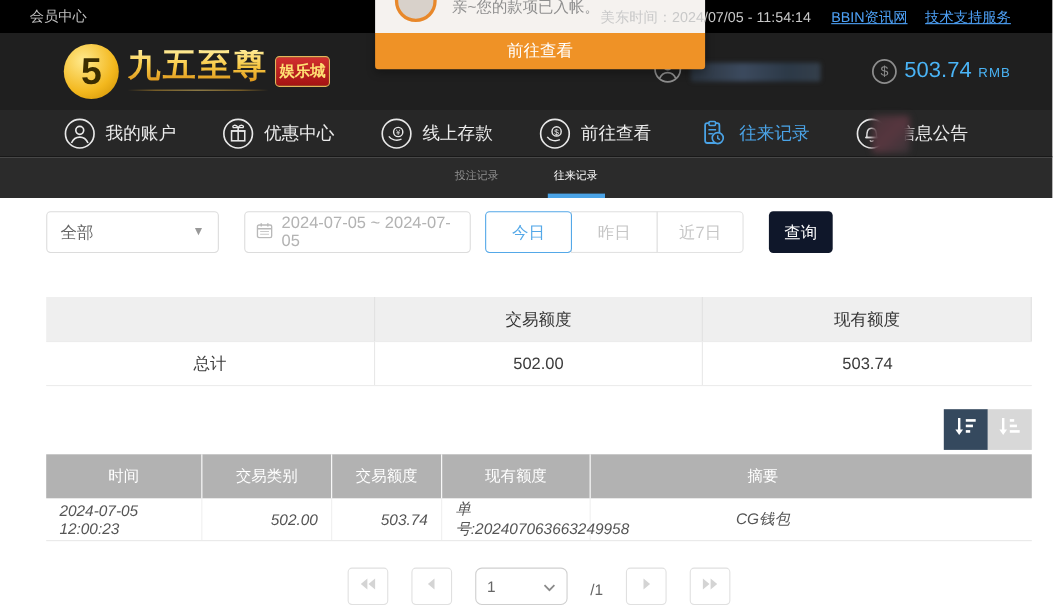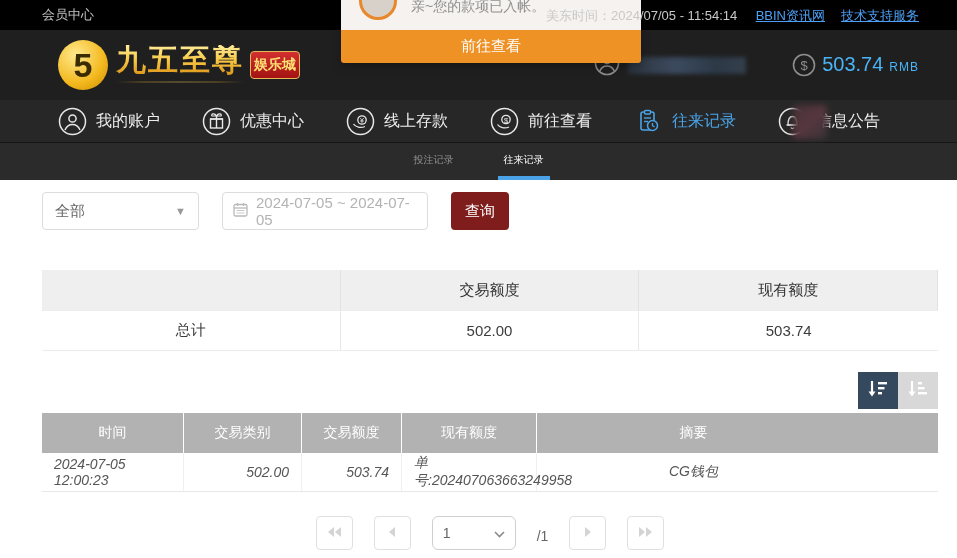--- a/index.html
+++ b/index.html
@@ -1,20 +1,20 @@
 <!DOCTYPE html>
 <html><head>
 <meta charset="utf-8">
 <style>
   * { margin:0; padding:0; box-sizing:border-box; }
   body { font-family:"Liberation Sans","DejaVu Sans",sans-serif; background:#fff; }
   .page { position:relative; width:957px; height:558px; overflow:hidden; background:#fff; }
 
   
-  .topbar { position:relative; height:30px; background:#000; display:flex; align-items:center; padding:0 42px; z-index:5; }
+  .topbar { position:relative; height:30px; background:#000; display:flex; align-items:center; padding:0 27px; z-index:5; }
   .topbar-title { color:#c2c2c2; font-size:13px; }
   .topbar-links { position:absolute; right:38px; top:7px; display:flex; gap:16px; z-index:40; }
   .topbar-links a { color:#4da0f5; font-size:13px; text-decoration:underline; cursor:pointer; }
   .time-label { position:absolute; left:546px; top:7px; color:#c9c9c9; font-size:13px; z-index:40; white-space:nowrap; }
 
   
   .popup { position:absolute; left:341px; top:-34px; width:300px; z-index:30; box-shadow:0 3px 8px rgba(0,0,0,.3); border-radius:3px; }
   .popup-body { background:#f5f2ef; height:64px; display:flex; align-items:flex-end; border-radius:3px 3px 0 0; padding-bottom:6px; }
   .popup-icon { width:38px; height:38px; border-radius:50%; border:3px solid #e8882a; background:#d8d1ca; margin:0 0 4px 18px; flex:none; }
   .popup-msg { color:#8f8f8f; font-size:14px; margin:0 0 8px 14px; }
@@ -53,21 +53,21 @@
   .content { padding:12px 19px 0 42px; }
   .filter-row { display:flex; align-items:center; margin-top:0; }
   .select-box { position:relative; width:157px; height:38px; border:1px solid #dcdcdc; border-radius:4px; display:flex; align-items:center; padding:0 12px; color:#666; font-size:15px; cursor:pointer; }
   .select-caret { position:absolute; right:12px; color:#999; font-size:11px; }
   .date-box { margin-left:23px; width:206px; height:38px; border:1px solid #dcdcdc; border-radius:4px; display:flex; align-items:center; padding:0 10px; gap:8px; color:#b3b3b3; font-size:15px; cursor:pointer; }
   .seg-group { margin-left:13px; display:flex; }
   .seg-btn { width:79px; height:38px; background:#fff; border:1px solid #e2e2e2; color:#c6c6c6; font-size:15px; display:flex; align-items:center; justify-content:center; cursor:pointer; margin-left:-1px; }
   .seg-btn:first-child { border-radius:4px 0 0 4px; margin-left:0; }
   .seg-btn:last-child { border-radius:0 4px 4px 0; }
   .seg-btn.active { border-color:#54a8e8; color:#54a8e8; position:relative; z-index:2; border-radius:4px; }
-  .search-btn { margin-left:23px; width:58px; height:38px; background:#7f1d1d; border:none; border-radius:4px; color:#fff; font-size:15px; cursor:pointer; }
+  .search-btn { margin-left:23px; width:58px; height:38px; background:#0f172a; border:none; border-radius:4px; color:#fff; font-size:15px; cursor:pointer; }
 
   
   .summary { margin-top:40px; width:896px; border-bottom:1px solid #ececec; }
   .summary-row { display:grid; grid-template-columns:1fr 1fr 1fr; }
   .summary-row.head { background:#efefef; }
   .summary-cell { height:40px; display:flex; align-items:center; justify-content:center; font-size:15px; color:#333; border-right:1px solid #e8e8e8; }
   .summary-row.head .summary-cell { border-right:1px solid #e2e2e2; }
   .summary-cell:last-child { border-right:none; }
   .summary-row.body .summary-cell { border-top:1px solid #ececec; color:#3c3c3c; }
 
@@ -244,20 +244,25 @@
         <span><svg width="15" height="15" viewBox="0 0 15 15">
               <rect x="1" y="2.5" width="13" height="11.5" rx="1.5" fill="none" stroke="#b9b9b9" stroke-width="1.3"></rect>
               <line x1="1" y1="6" x2="14" y2="6" stroke="#b9b9b9" stroke-width="1.3"></line>
               <line x1="4.5" y1="1" x2="4.5" y2="4" stroke="#b9b9b9" stroke-width="1.3"></line>
               <line x1="10.5" y1="1" x2="10.5" y2="4" stroke="#b9b9b9" stroke-width="1.3"></line>
               <line x1="3.5" y1="8.5" x2="11.5" y2="8.5" stroke="#c9c9c9" stroke-width="1"></line>
               <line x1="3.5" y1="11" x2="11.5" y2="11" stroke="#c9c9c9" stroke-width="1"></line>
             </svg></span>
         <span>2024-07-05 ~ 2024-07-05</span>
       </div>
+      <div class="seg-group">
+        <div class="seg-btn active">今日</div>
+        <div class="seg-btn">昨日</div>
+        <div class="seg-btn">近7日</div>
+      </div>
       <button class="search-btn">查询</button>
     </div>
 
     <div class="summary">
       <div class="summary-row head">
         <div class="summary-cell"></div>
         <div class="summary-cell">交易额度</div>
         <div class="summary-cell">现有额度</div>
       </div>
       <div class="summary-row body">

